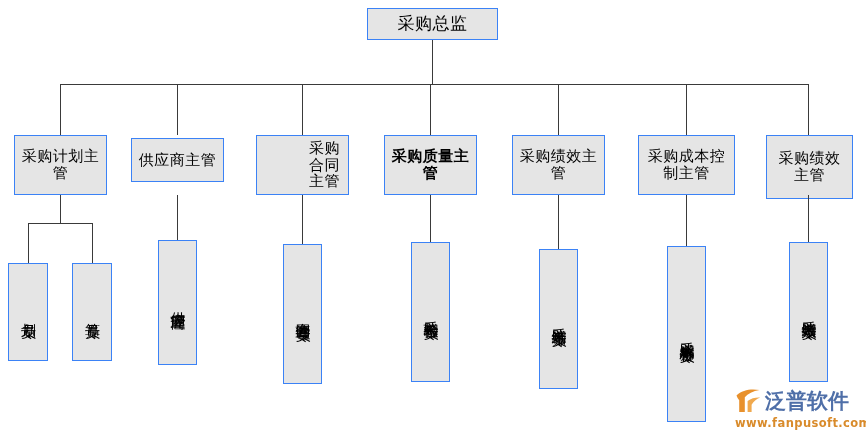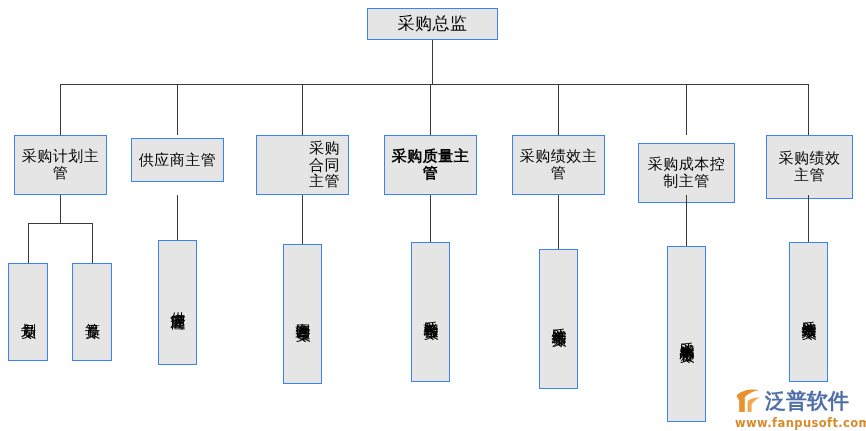--- a/index.html
+++ b/index.html
@@ -150,21 +150,21 @@
   </div>
 
   <div class="node level2" style="left:384px; top:135px; width:93px; height:60px;font-weight:bold;">
     <span class="txt">采购质量主管</span>
   </div>
 
   <div class="node level2" style="left:512px; top:135px; width:93px; height:60px;">
     <span class="txt">采购绩效主管</span>
   </div>
 
-  <div class="node level2" style="left:638px; top:135px; width:97px; height:60px;margin-top:8px;">
+  <div class="node level2" style="left:638px; top:135px; width:97px; height:60px;">
     <span class="txt">采购成本控制主管</span>
   </div>
 
   <div class="node level2" style="left:766px; top:135px; width:87px; height:64px;">
     <span class="txt">采购绩效主管</span>
   </div>
 
   <div class="line v" style="left:60px; top:195px; height:29px;"></div>
   <div class="line h" style="left:28px; top:223px; width:65px;"></div>
   <div class="line v" style="left:28px; top:223px; height:41px;"></div>

